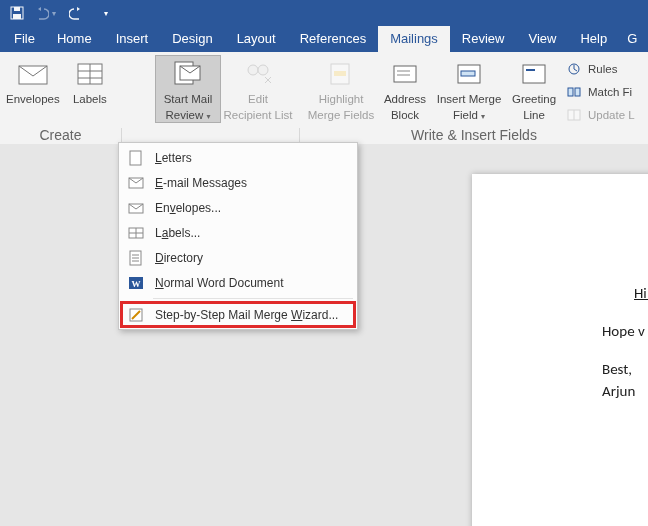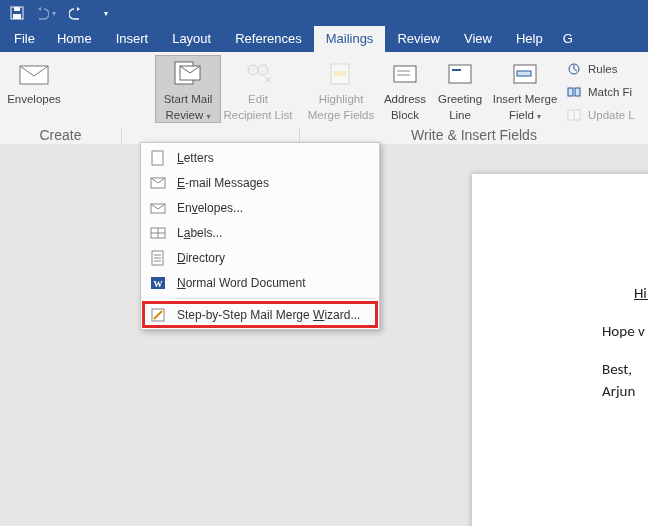--- a/index.html
+++ b/index.html
@@ -23,21 +23,21 @@
   .bigbtn{display:flex;flex-direction:column;align-items:center;width:56px;padding:2px 2px 0;text-align:right;font-size:11.5px;color:#444;line-height:13px;gap:3px;cursor:pointer;}
   .bigbtn .ic{width:32px;height:32px;display:flex;align-items:center;justify-content:center;}
   .bigbtn.pressed{background:#cfcfcf;outline:1px solid #aeaeae;margin-left:30px;}
   .bigbtn.disabled{color:#a0a0a0;}
   .bigbtn .caret{font-size:8px;line-height:8px;color:#666;margin-top:1px;}
   .smallcol{display:flex;flex-direction:column;gap:1px;padding-top:2px;min-width:62px;}
   .smallbtn{display:flex;align-items:center;gap:6px;font-size:11.5px;color:#444;height:22px;padding:0 4px;cursor:pointer;white-space:nowrap;}
   .smallbtn .sic{width:16px;height:16px;display:flex;align-items:center;justify-content:center;}
   .smallbtn.disabled{color:#a0a0a0;}
   
-  .menu{position:absolute;left:140px;top:142px;width:234px;background:#fcfcfc;border:1px solid #c8c8c8;box-shadow:2px 2px 6px rgba(0,0,0,0.25);padding:2px;z-index:20;}
+  .menu{position:absolute;left:118px;top:142px;width:234px;background:#fcfcfc;border:1px solid #c8c8c8;box-shadow:2px 2px 6px rgba(0,0,0,0.25);padding:2px;z-index:20;}
   .menu-item{display:flex;align-items:center;height:25px;padding:0 8px 0 6px;gap:10px;font-size:12px;color:#333;cursor:pointer;}
   .menu-item .mic{width:18px;height:18px;display:flex;align-items:center;justify-content:center;}
   .menu-item .txt u{text-decoration:underline;}
   .menu-item.highlight{outline:3px solid #e02a2a;outline-offset:-2px;}
   .menu-sep{height:1px;background:#e2e2e2;margin:3px 2px 3px 32px;}
   
   .docarea{position:absolute;left:0;right:0;top:144px;bottom:0;background:#e6e6e6;}
   .page{position:absolute;left:472px;top:30px;width:400px;height:500px;background:#fff;box-shadow:0 0 6px rgba(0,0,0,.25);padding:110px 0 0 130px;box-sizing:border-box;}
   .page .line{font-family:Calibri,sans-serif;font-size:15px;color:#222;margin-bottom:20px;}
   .page .hi{text-decoration:underline;color:#1a1a1a;margin-left:32px;}
@@ -72,20 +72,21 @@
       </div>
       <div class="qa-sep"></div>
       <span style="color:#fff;font-size:8px;margin-left:6px">▾</span>
     </div>
   </div>
 
   <div class="tabs">
     <div class="tab file">File</div>
     <div class="tab">Home</div>
     <div class="tab">Insert</div>
+    <div class="tab">Design</div>
     <div class="tab">Layout</div>
     <div class="tab">References</div>
     <div class="tab active">Mailings</div>
     <div class="tab">Review</div>
     <div class="tab">View</div>
     <div class="tab">Help</div>
     <div class="tab" style="padding-left:8px;padding-right:0">G</div>
   </div>
 
   <div class="ribbon">
@@ -94,20 +95,31 @@
       <div class="group-body">
         <div class="bigbtn">
           <div class="ic">
             <svg width="30" height="22">
                 <rect x="1" y="3" width="28" height="18" fill="#fff" stroke="#777"></rect>
                 <path d="M1 3l14 10L29 3" stroke="#777" fill="none"></path>
               </svg>
           </div>
           <span>Envelopes</span>
         </div>
+        <div class="bigbtn">
+          <div class="ic">
+            <svg width="28" height="24">
+                <rect x="2" y="2" width="24" height="20" fill="#fff" stroke="#777"></rect>
+                <line x1="14" y1="2" x2="14" y2="22" stroke="#777"></line>
+                <line x1="2" y1="9" x2="26" y2="9" stroke="#777"></line>
+                <line x1="2" y1="16" x2="26" y2="16" stroke="#777"></line>
+              </svg>
+          </div>
+          <span>Labels</span>
+        </div>
       </div>
       <div class="group-label">Create</div>
     </div>
 
     <div class="group">
       <div class="group-body">
         <div class="bigbtn pressed" style="width:60px">
           <div class="ic">
             <svg width="32" height="28">
                 <rect x="3" y="2" width="18" height="22" fill="#fff" stroke="#666"></rect>
@@ -149,39 +161,39 @@
           <div class="ic">
             <svg width="26" height="24">
                 <rect x="2" y="4" width="22" height="16" fill="#fff" stroke="#666"></rect>
                 <line x1="5" y1="9" x2="18" y2="9" stroke="#888"></line>
                 <line x1="5" y1="13" x2="18" y2="13" stroke="#888"></line>
               </svg>
           </div>
           <span>Address</span>
           <span>Block</span>
         </div>
+        <div class="bigbtn" style="width:70px">
+          <div class="ic">
+            <svg width="26" height="24">
+                <rect x="2" y="3" width="22" height="18" fill="#fff" stroke="#666"></rect>
+                <rect x="5" y="9" width="14" height="5" fill="#cfe3f5" stroke="#2b579a"></rect>
+              </svg>
+          </div>
+          <span>Insert Merge</span>
+          <span><span>Field</span> <span class="caret">▾</span></span>
+        </div>
         <div class="bigbtn" style="width:52px">
           <div class="ic">
             <svg width="26" height="24">
                 <rect x="2" y="3" width="22" height="18" fill="#fff" stroke="#666"></rect>
                 <line x1="5" y1="8" x2="14" y2="8" stroke="#2b579a" stroke-width="2"></line>
               </svg>
           </div>
           <span>Greeting</span>
           <span>Line</span>
-        </div>
-        <div class="bigbtn" style="width:70px">
-          <div class="ic">
-            <svg width="26" height="24">
-                <rect x="2" y="3" width="22" height="18" fill="#fff" stroke="#666"></rect>
-                <rect x="5" y="9" width="14" height="5" fill="#cfe3f5" stroke="#2b579a"></rect>
-              </svg>
-          </div>
-          <span>Insert Merge</span>
-          <span><span>Field</span> <span class="caret">▾</span></span>
         </div>
         <div class="smallcol">
           <div class="smallbtn">
             <span class="sic">
                 <svg width="14" height="14">
                   <circle cx="7" cy="7" r="5" fill="none" stroke="#2b579a"></circle>
                   <path d="M7 3v4l3 2" stroke="#2b579a" fill="none"></path>
                 </svg>
               </span>
             <span>Rules</span>

